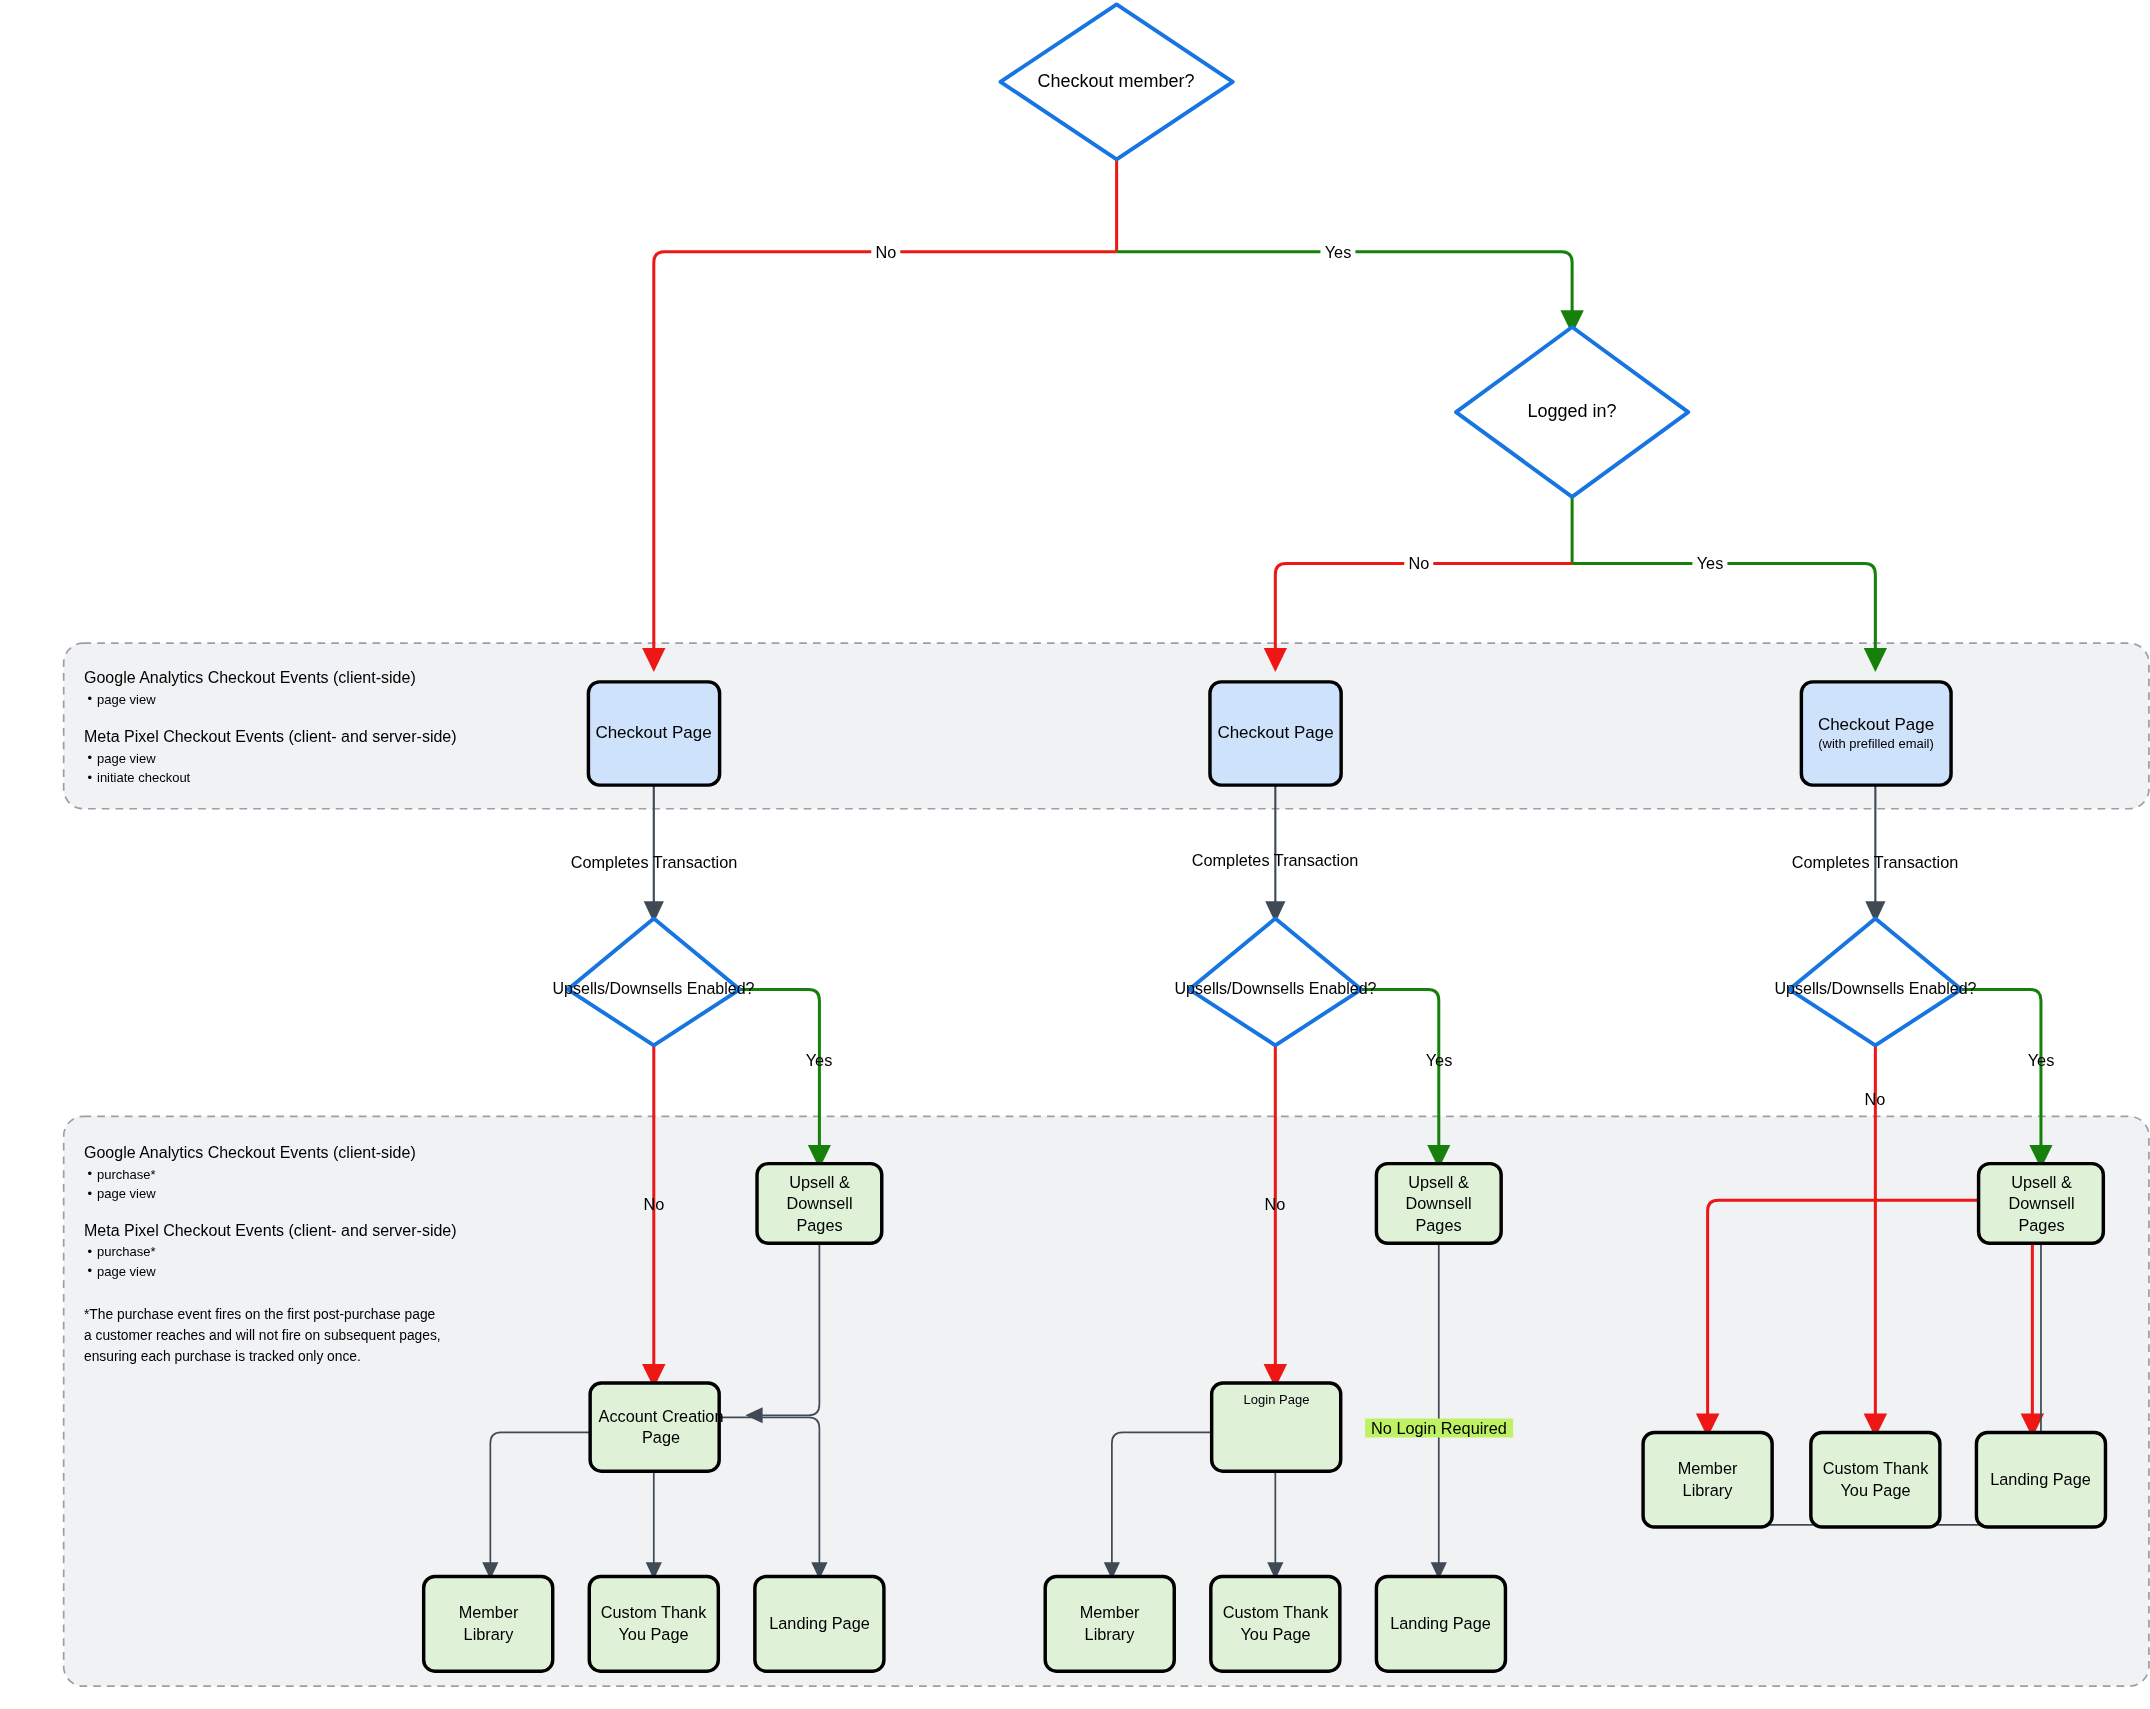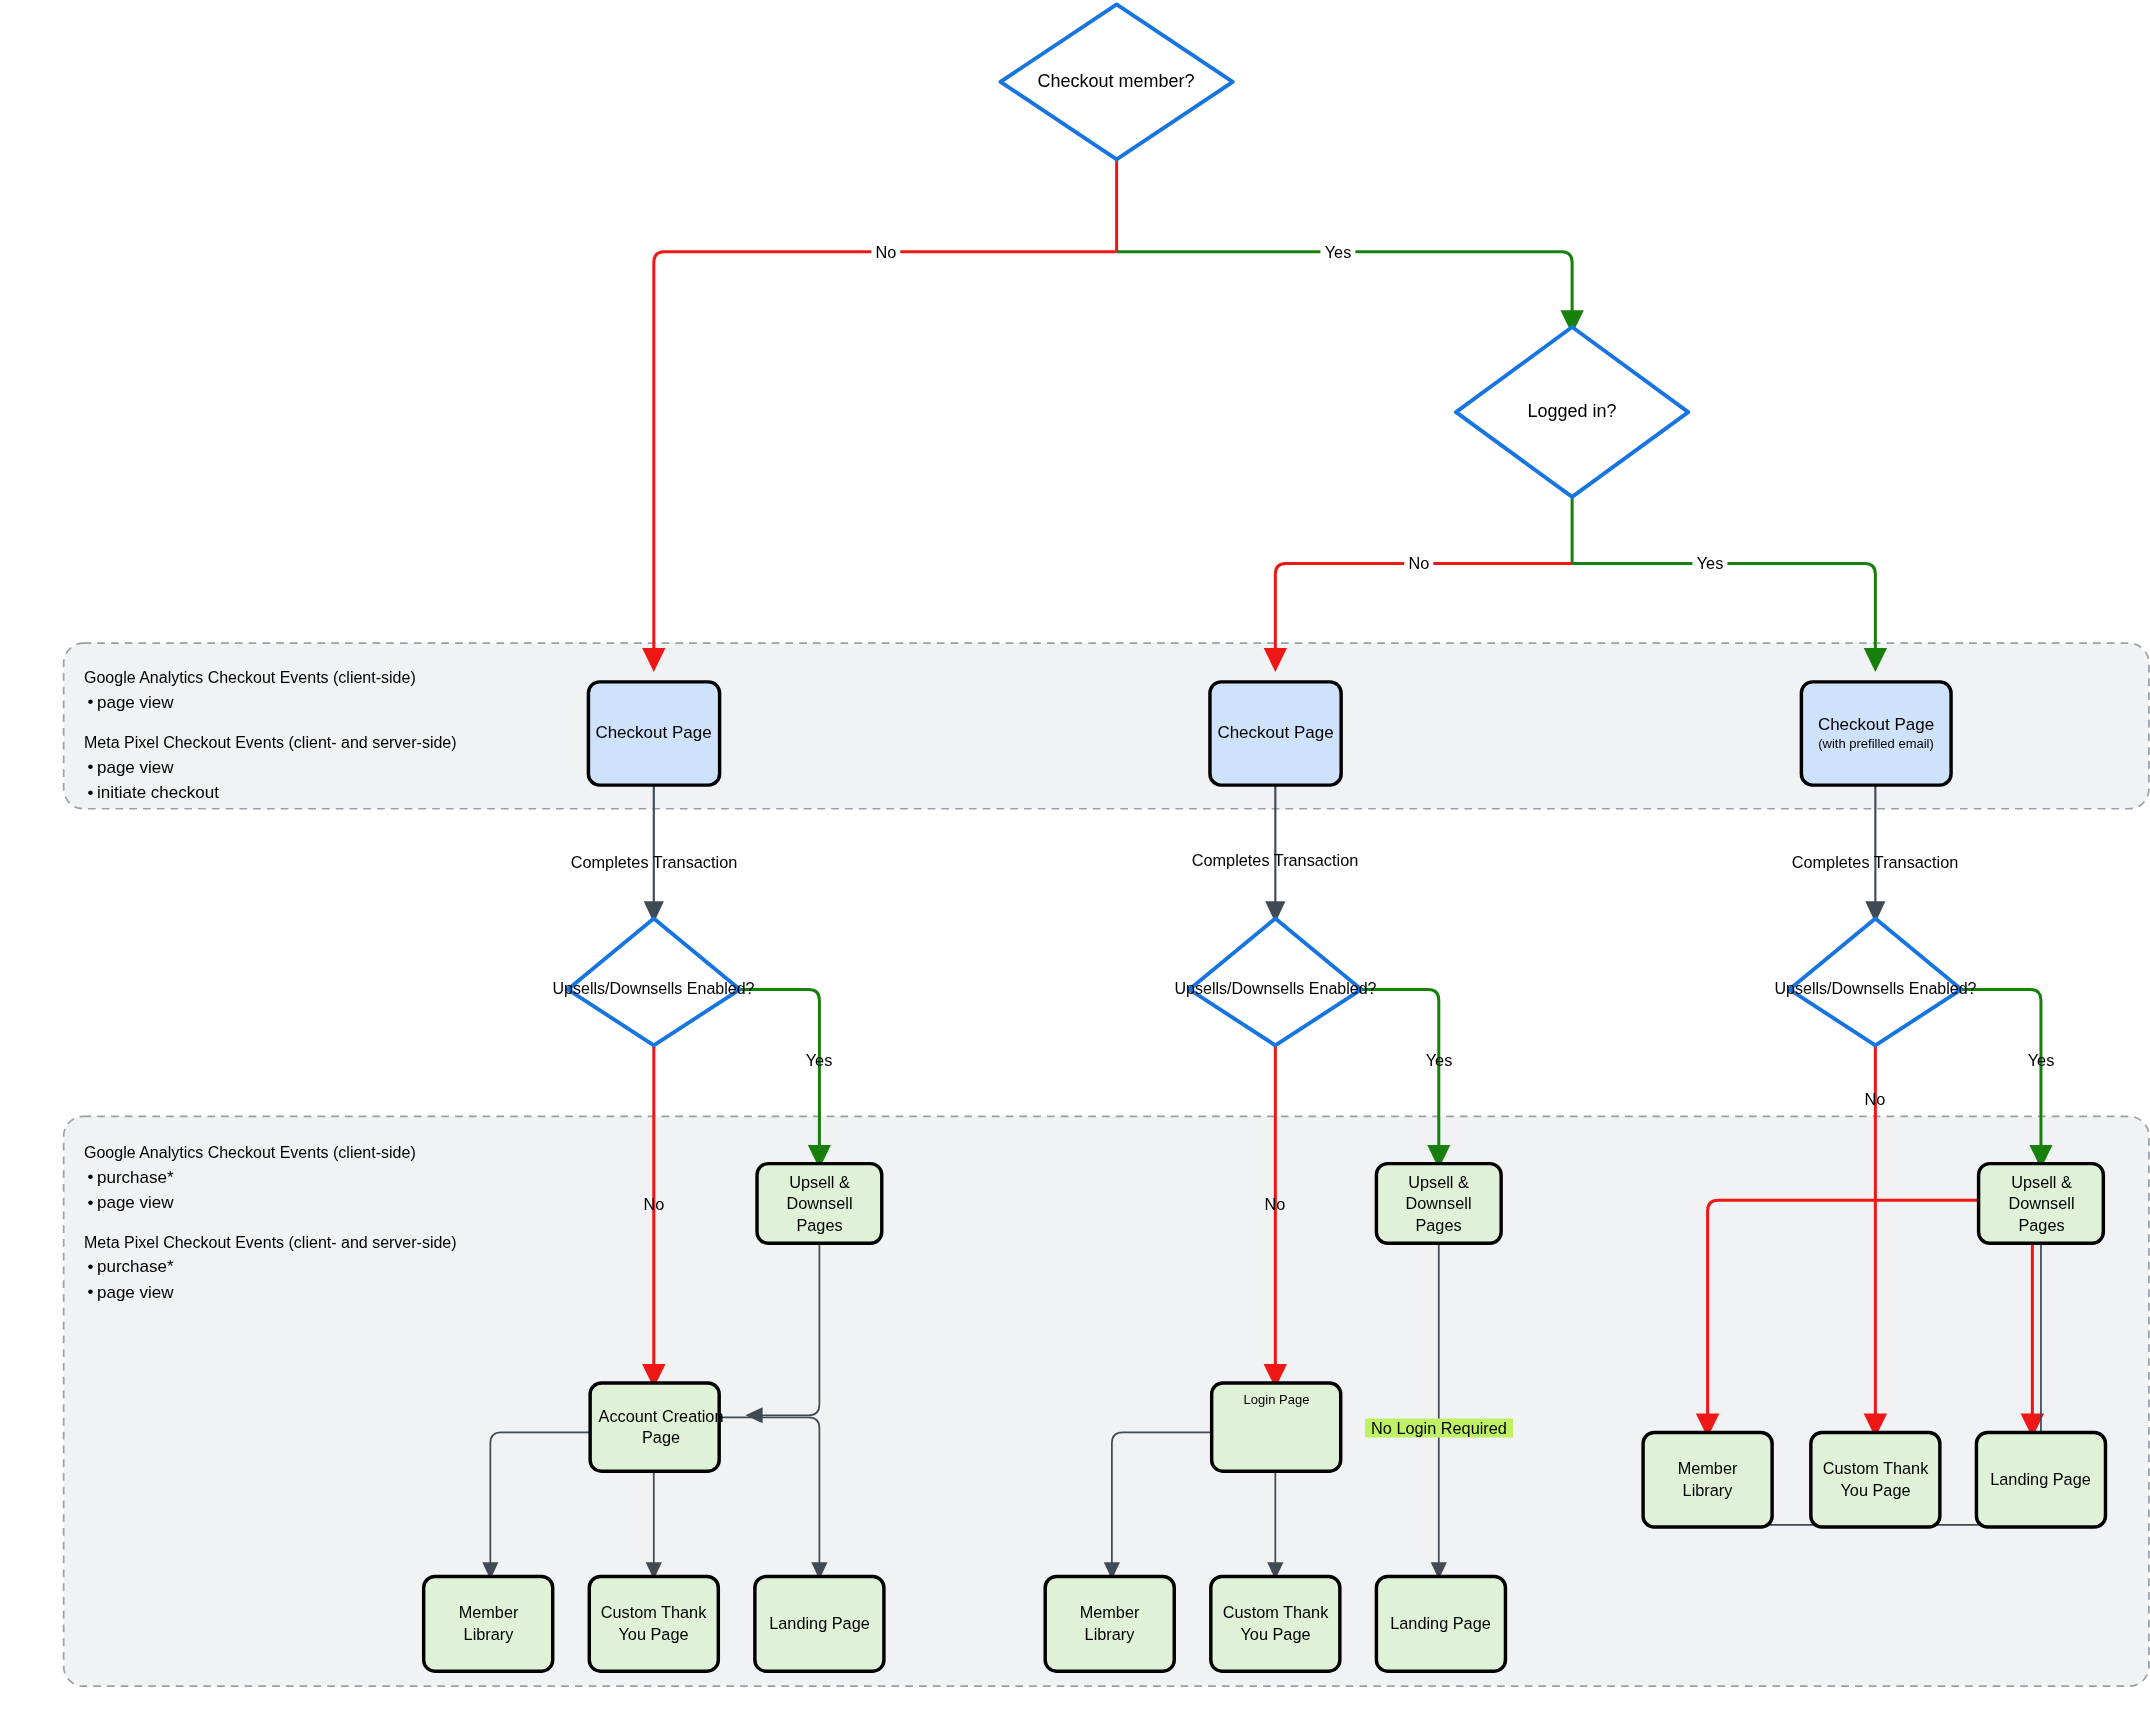--- a/index.html
+++ b/index.html
@@ -22,21 +22,21 @@
     font-family:"Liberation Sans", sans-serif;
     font-size:16.3px;
     white-space:nowrap;
     transform:translate(-50%,-50%);
     text-align:left;
   }
   .ann{position:absolute;color:#000;font-family:"Liberation Sans", sans-serif;}
   .ann-h{font-weight:normal;font-size:16px;}
   .ann-note{font-size:13.8px;line-height:1.55;}
   .bullets{margin:2.6px 0 0 0;padding:0;list-style:none;}
-  .bullets li{font-size:17px;line-height:1.50;padding-left:13px;position:relative;}
+  .bullets li{font-size:13px;line-height:1.50;padding-left:13px;position:relative;}
   .bullets li:before{content:"•";position:absolute;left:3.4px;top:-0.4px;}
 </style>
 </head>
 <body>
 
 <div id="stage">
 
   <svg class="layer" viewBox="0 0 5138 3975">
     <defs>
       <marker id="ah-red" markerWidth="9" markerHeight="9" refX="5.6" refY="4.5" orient="auto" markerUnits="strokeWidth">
@@ -215,16 +215,21 @@
     <div class="ann-h">Google Analytics Checkout Events (client-side)</div>
     <ul class="bullets">
       <li>purchase*</li>
       <li>page view</li>
     </ul>
     <div class="ann-h" style="margin-top:18px;">Meta Pixel Checkout Events (client- and server-side)</div>
     <ul class="bullets">
       <li>purchase*</li>
       <li>page view</li>
     </ul>
+    <div class="ann-note" style="margin-top:22.4px;">
+      <div>*The purchase event fires on the first post-purchase page</div>
+      <div>a customer reaches and will not fire on subsequent pages,</div>
+      <div>ensuring each purchase is tracked only once.</div>
+    </div>
   </div>
 
 </div>
 
 
 </body></html>

